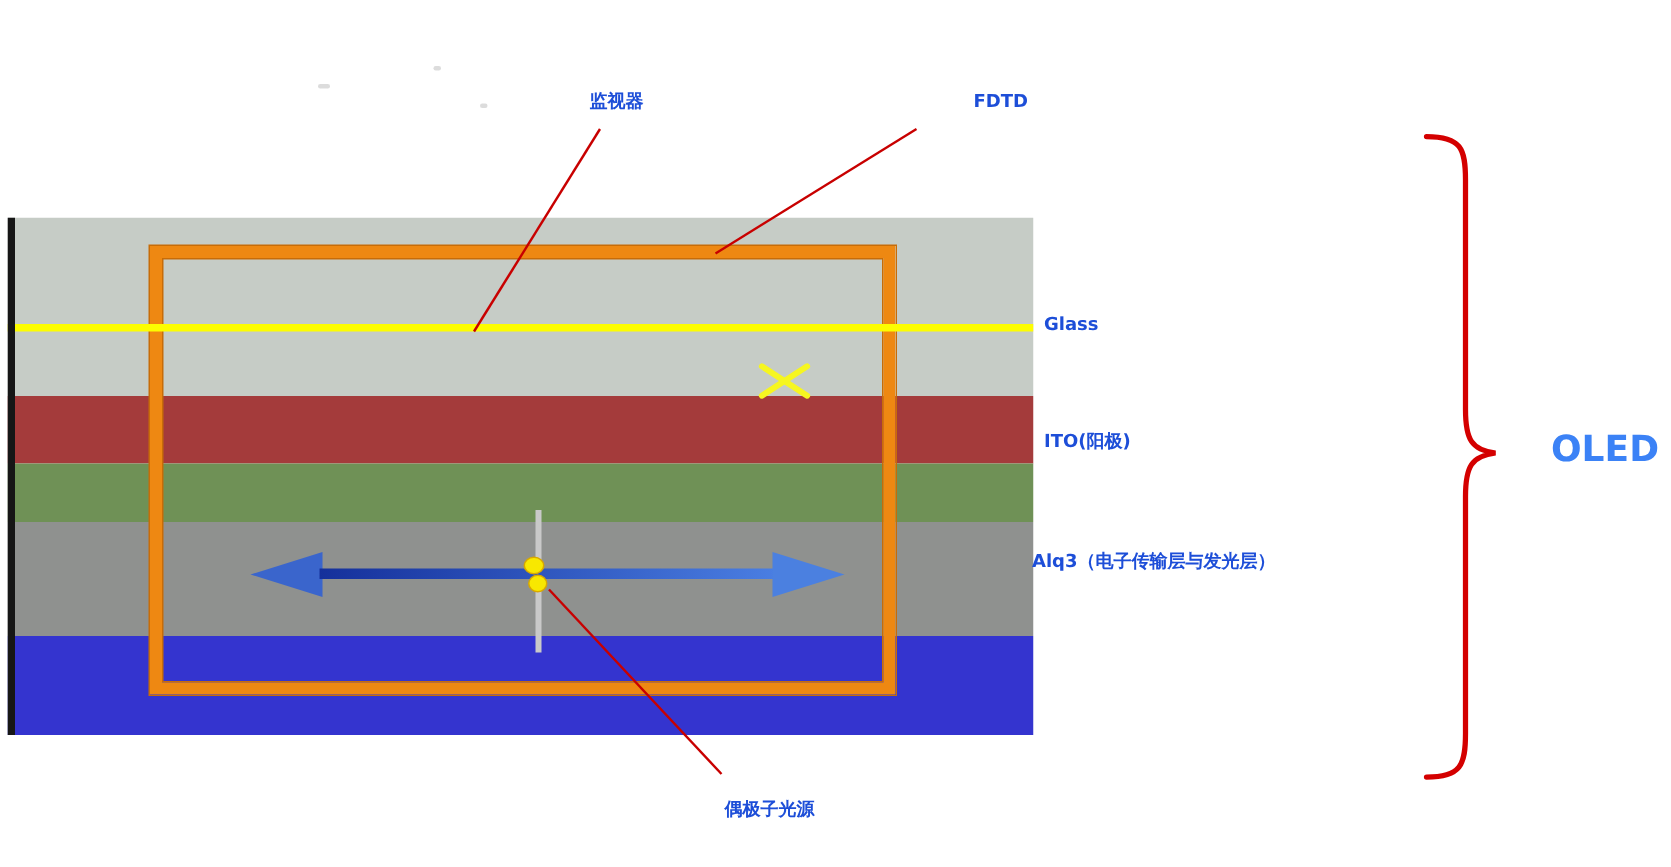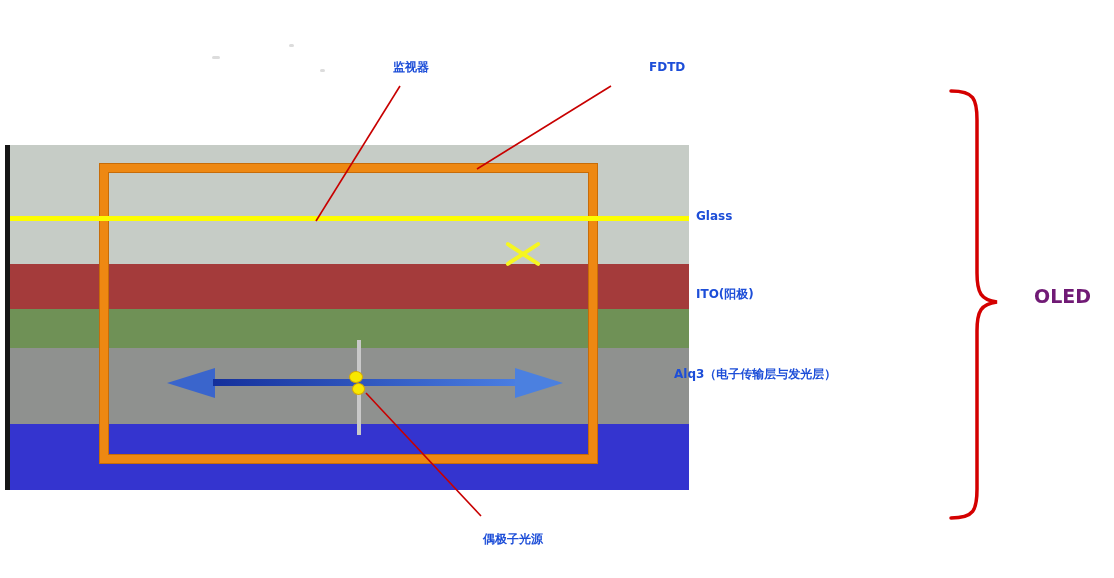--- a/index.html
+++ b/index.html
@@ -73,24 +73,24 @@
   
   .label{
     position:absolute;color:#1d4ed8;font-size:12px;line-height:1.2;
     white-space:nowrap;z-index:9;font-weight:bold;
   }
   .lbl-monitor {left:393px;top:60px;}
   .lbl-fdtd    {left:602px;top:60px;margin-left:47px;}
   .lbl-glass   {left:696px;top:161px;margin-top:48px;}
   .lbl-ito     {left:696px;top:287px;}
   .lbl-npd     {left:705px;top:313px;}
-  .lbl-alq3    {left:674px;top:367px;}
+  .lbl-alq3    {left:688px;top:367px;}
   .lbl-cathode {left:694px;top:423px;}
   .lbl-dipole  {left:483px;top:532px;}
-  .lbl-oled    {left:1034px;top:285px;font-size:19px;font-weight:bold;color:#701a75;}
+  .lbl-oled    {left:1034px;top:285px;font-size:24px;font-weight:bold;color:#3b82f6;}
   
   .overlay{position:absolute;left:0;top:0;width:1114px;height:578px;z-index:8;pointer-events:none;}
 </style>
 </head>
 <body>
 
 <div class="page">
 
   <div class="stray s1"></div>
   <div class="stray s2"></div>

